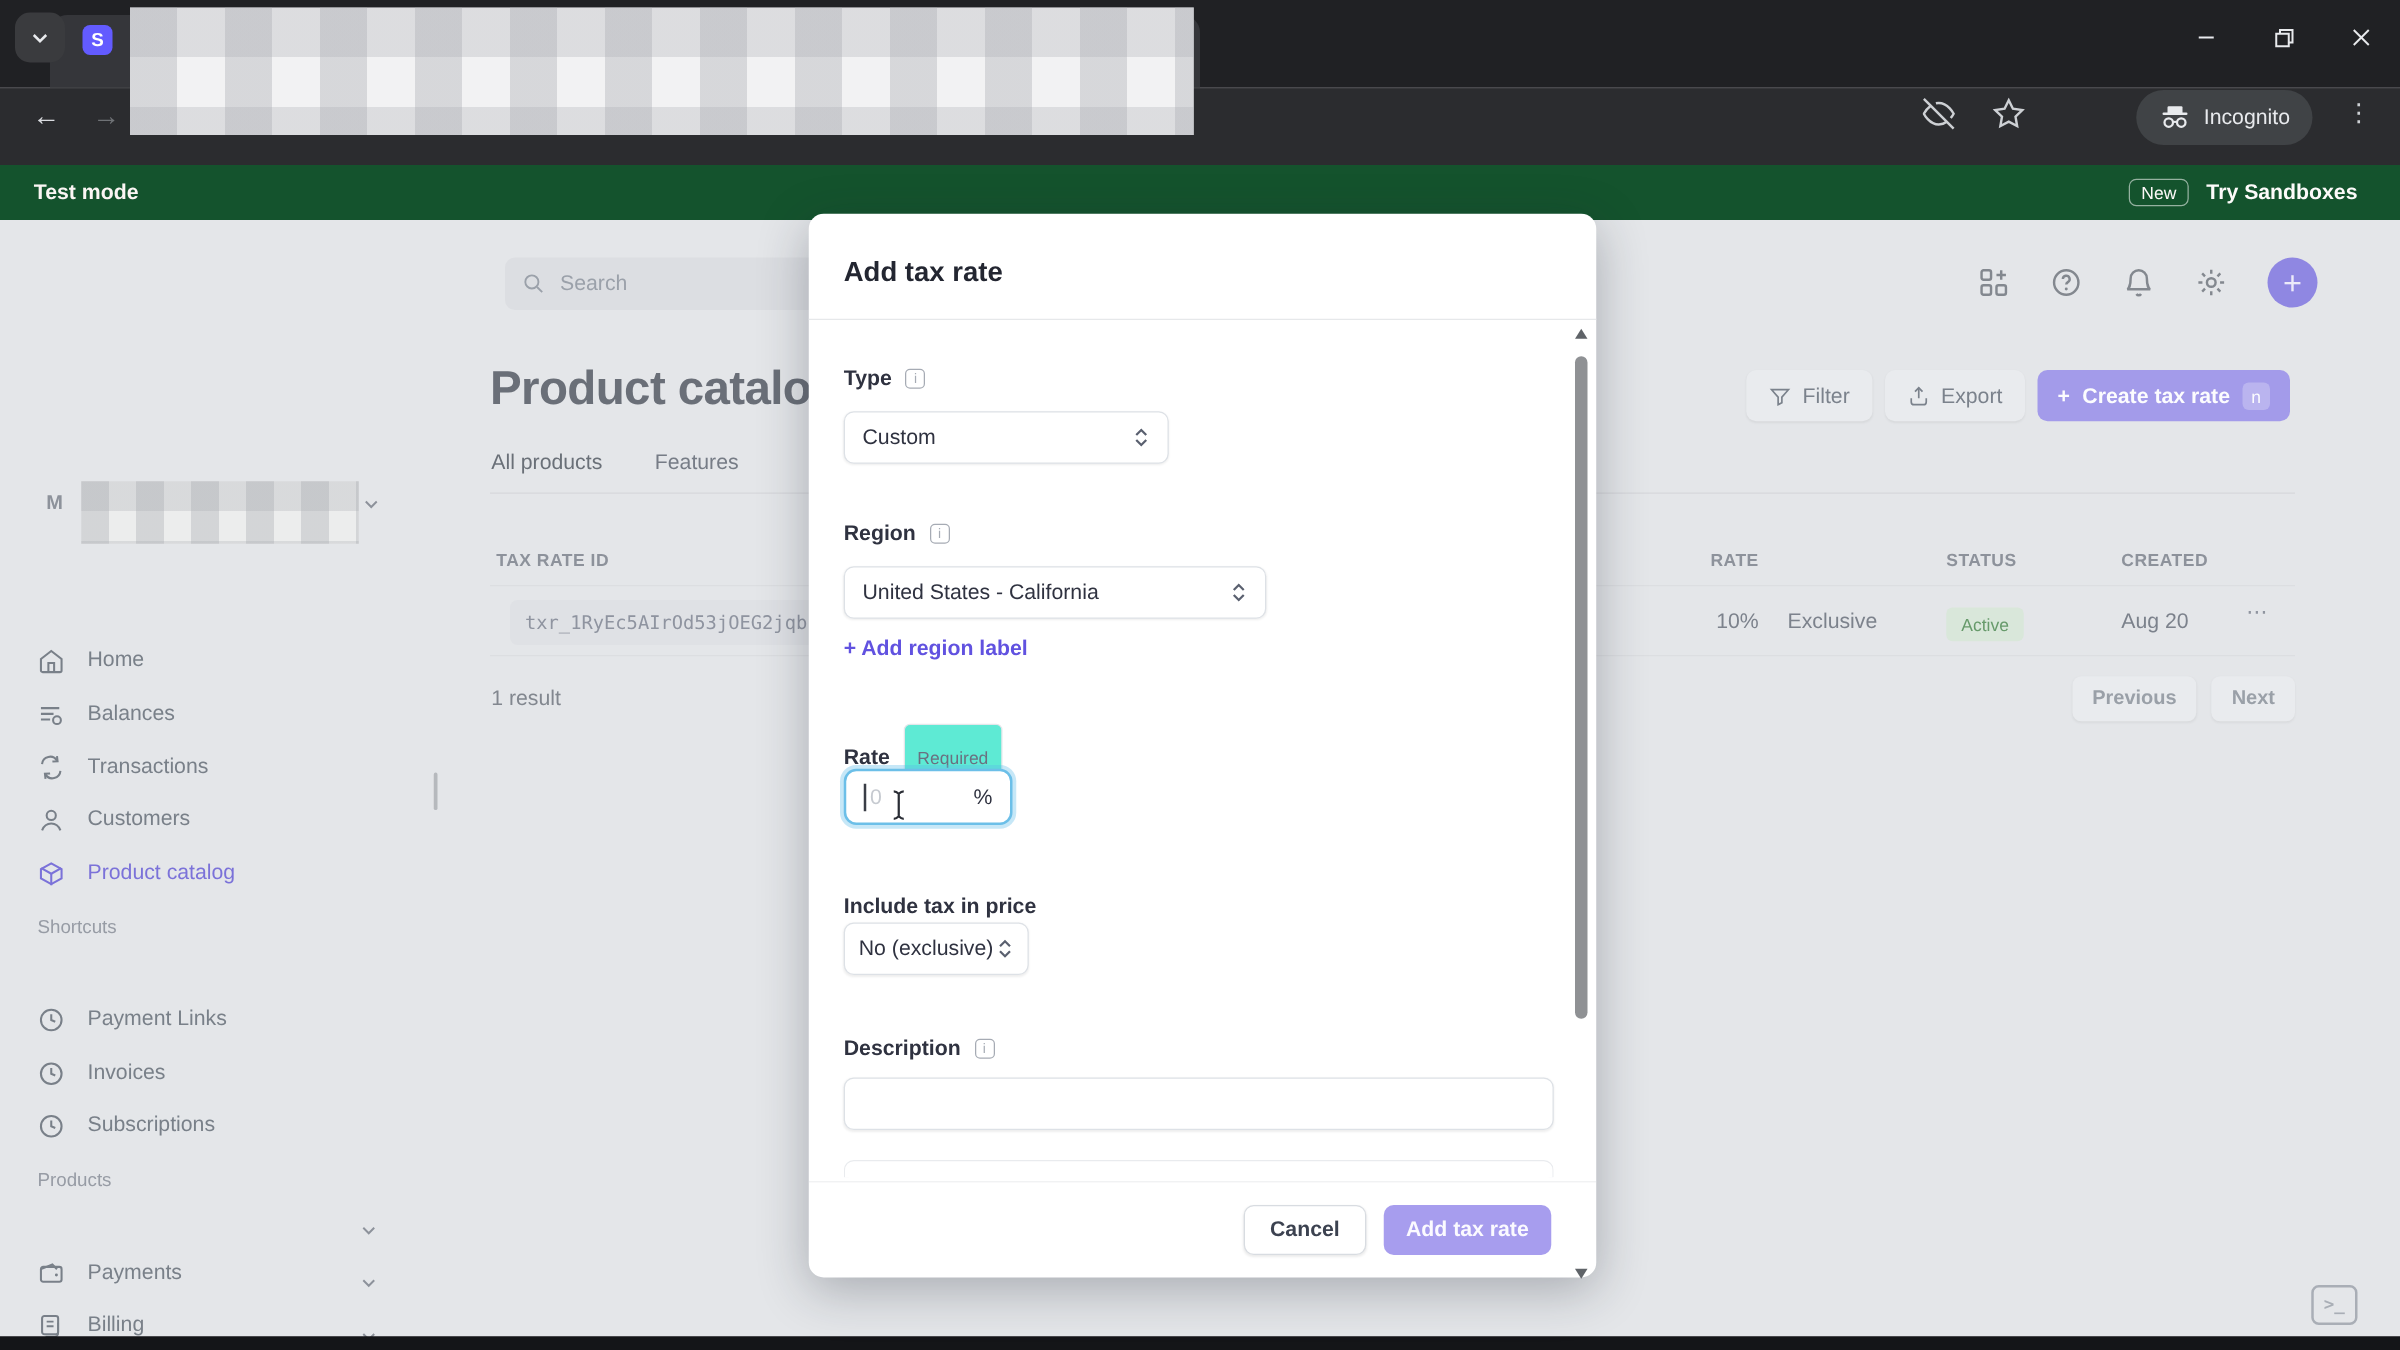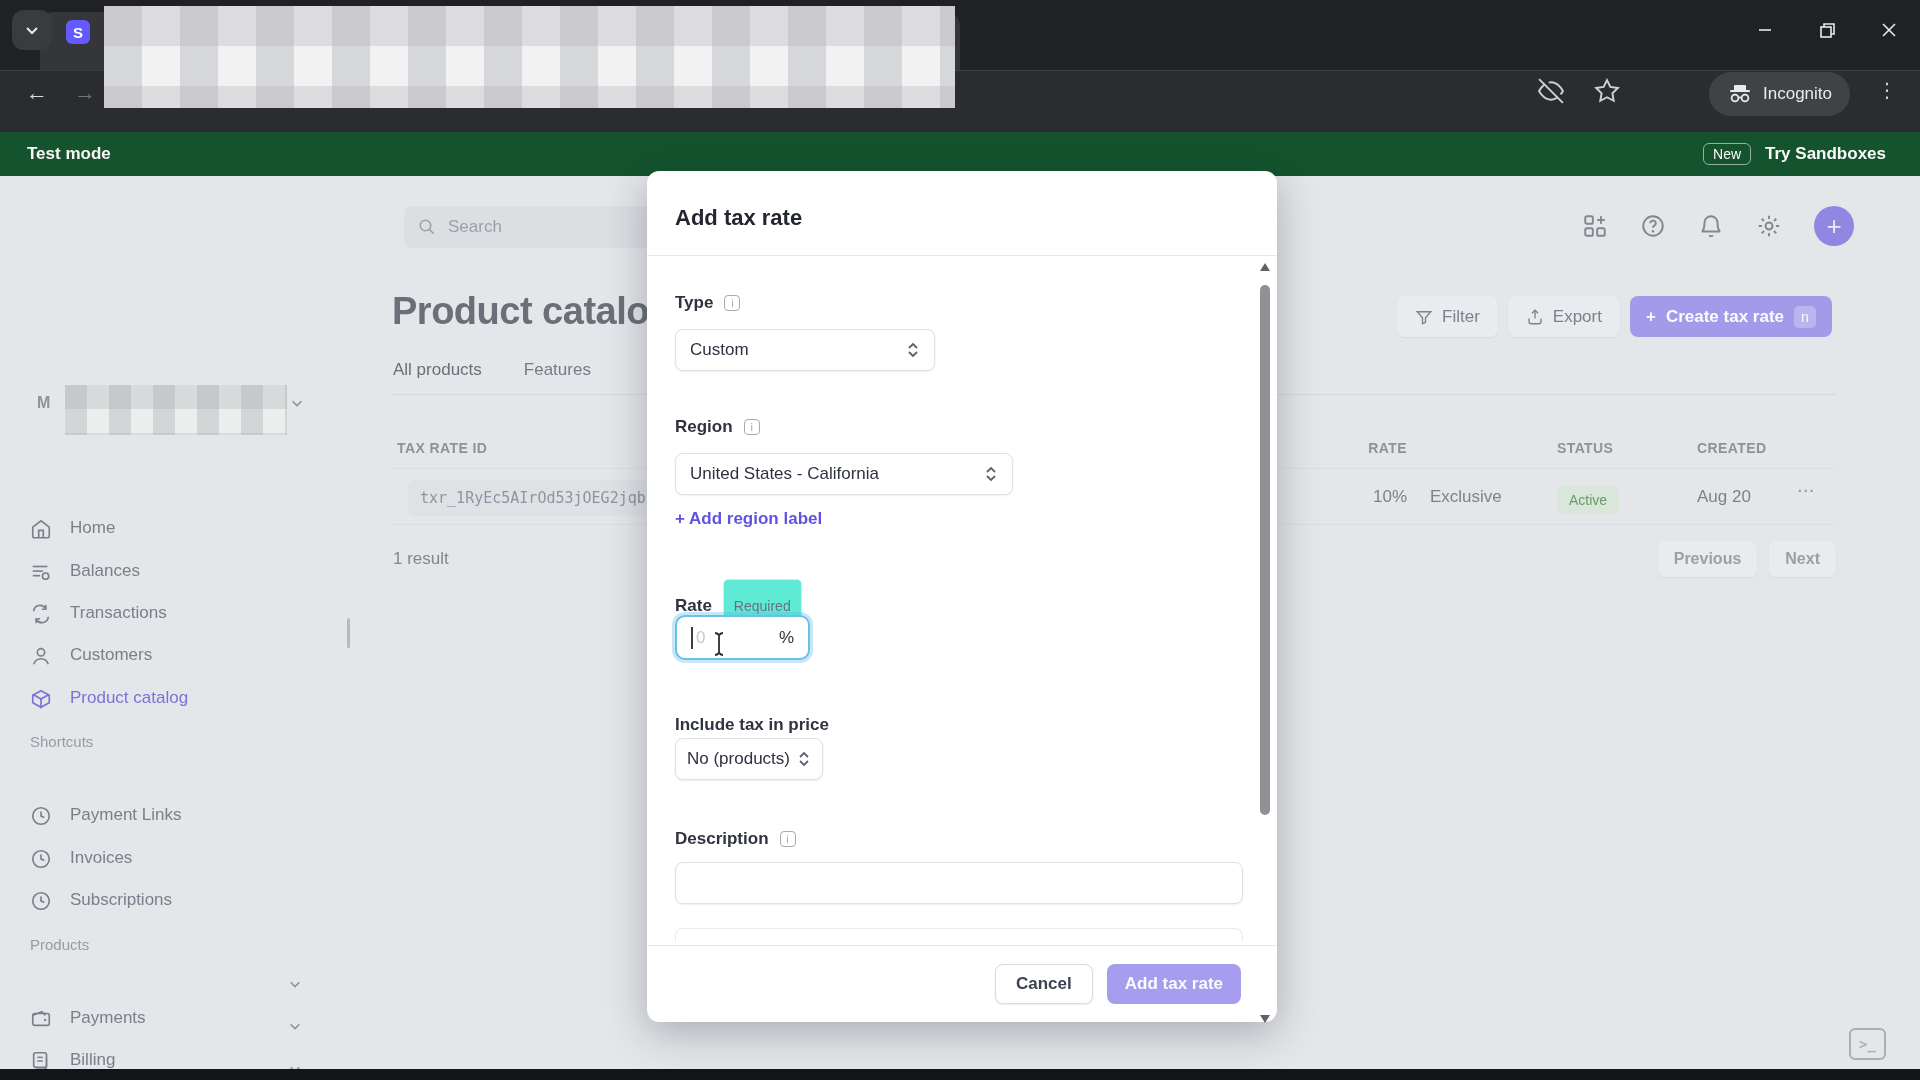--- a/index.html
+++ b/index.html
@@ -413,21 +413,21 @@
       <span class="rate-sfx">%</span>
     </div>
     <svg class="ibeam" width="16" height="26" viewBox="0 0 16 26">
         <path d="M4 2c2 0 3 1 4 2 1-1 2-2 4-2M8 4v18M4 24c2 0 3-1 4-2 1 1 2 2 4 2" fill="none" stroke="#2a2d35" stroke-width="1.8"></path>
       </svg>
 
     <div class="fld-label" style="left:28px; top:544px;">
       <span>Include tax in price</span>
     </div>
     <div class="select" style="left:28px; top:567px; width:148px; padding:0 11px;">
-      <span style="white-space:nowrap;">No (products)</span>
+      <span style="white-space:nowrap;">No (exclusive)</span>
       <svg class="updn" width="14" height="18" viewBox="0 0 14 18">
           <polyline points="3,7 7,3 11,7" fill="none" stroke="#5b6170" stroke-width="1.8"></polyline>
           <polyline points="3,11 7,15 11,11" fill="none" stroke="#5b6170" stroke-width="1.8"></polyline>
         </svg>
     </div>
 
     <div class="fld-label" style="left:28px; top:658px;">
       <span>Description</span>
       <span class="info-ic">i</span>
     </div>

